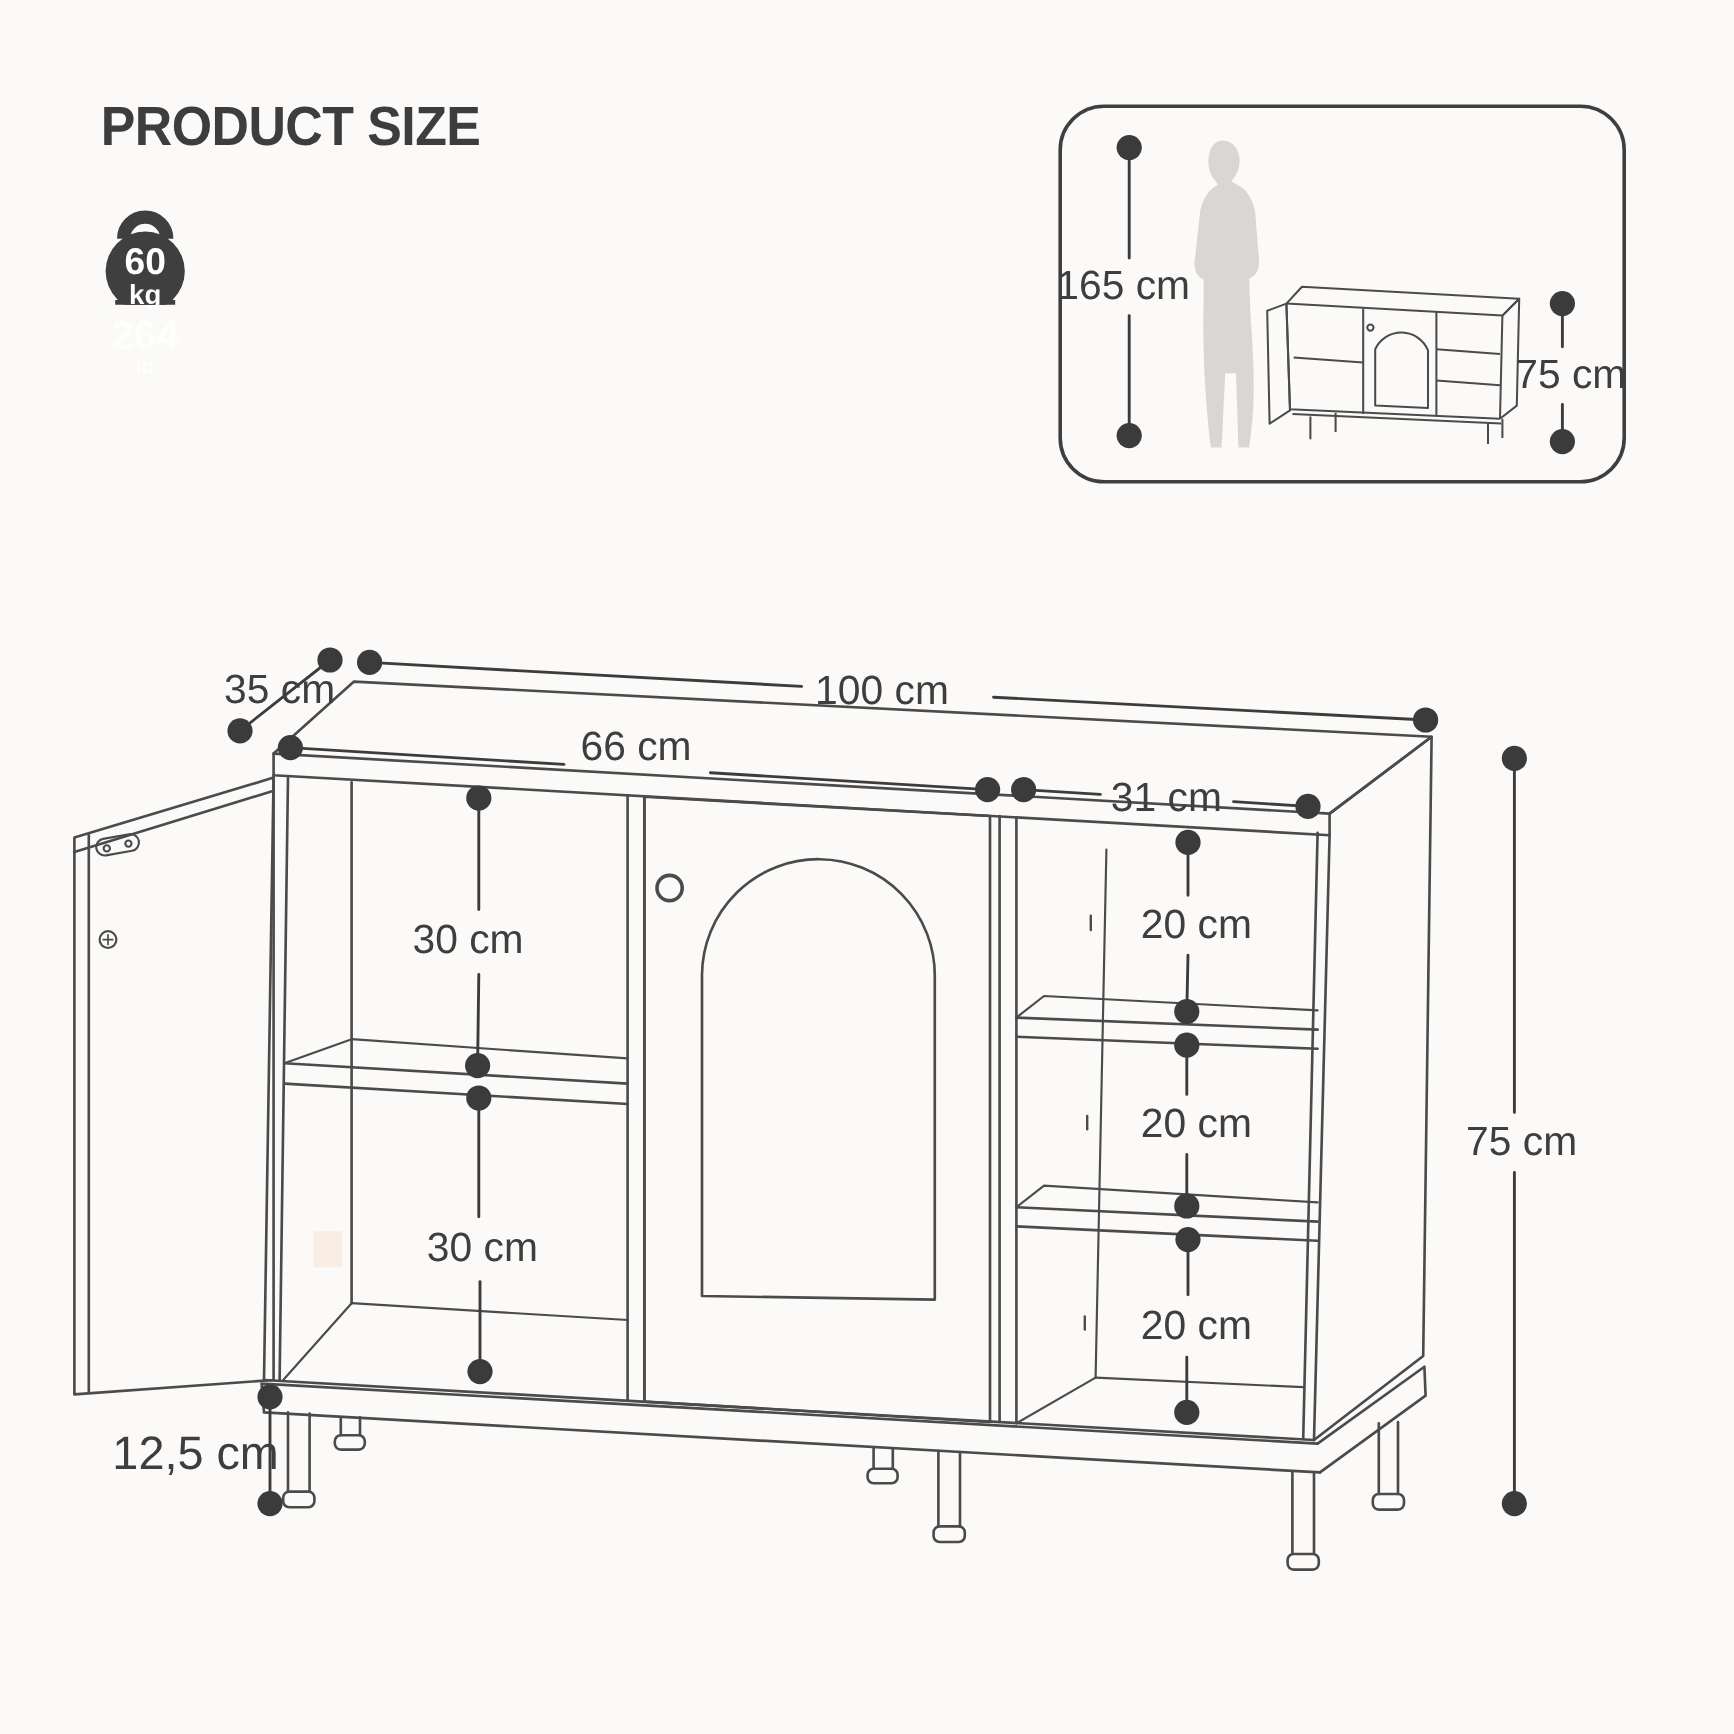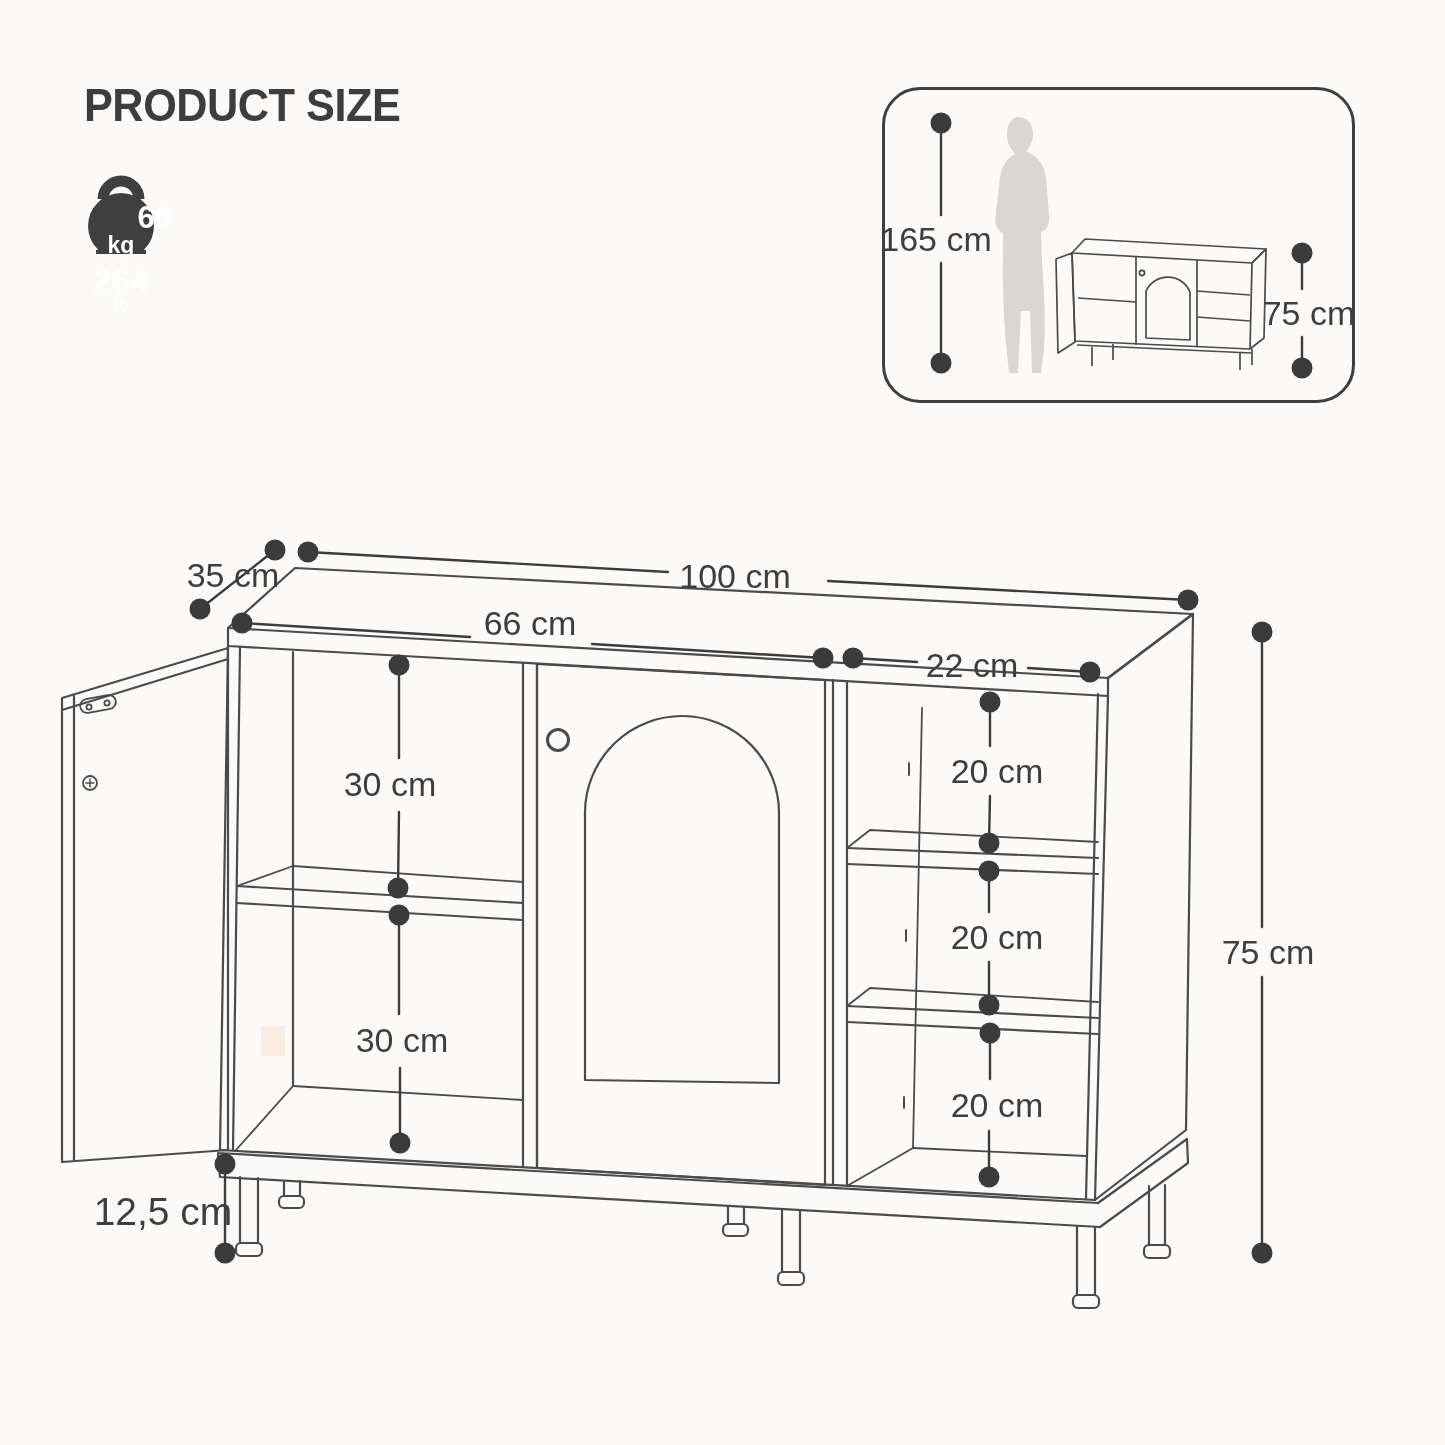--- a/index.html
+++ b/index.html
@@ -15,21 +15,21 @@
   #page-title{
     position:absolute;left:84px;top:78px;
     font-size:46px;font-weight:900;letter-spacing:-0.5px;
     color:#3d3d3d;
     transform:scaleX(0.94);transform-origin:left center;
     white-space:nowrap;
   }
   
   #weight-badge{position:absolute;left:70px;top:160px;width:110px;height:110px;}
   #weight-badge .kg-num{
-    position:absolute;left:0;top:40px;width:102px;text-align:right;
+    position:absolute;left:0;top:40px;width:102px;text-align:center;
     font-size:31px;font-weight:700;color:#ffffff;
   }
   #weight-badge .kg-unit{
     position:absolute;left:0;top:72px;width:102px;text-align:center;
     font-size:23px;font-weight:700;color:#ffffff;
   }
   
   #weight-lb{
     position:absolute;left:70px;top:263px;width:102px;text-align:center;
     color:#ffffff;opacity:0.85;
@@ -247,21 +247,21 @@
     <div class="lb-unit">lb</div>
   </div>
 
   <div id="scale-box"></div>
   <div class="dim-label" id="dbox165">165 cm</div>
   <div class="dim-label" id="dbox75">75 cm</div>
 
   <div class="dim-label" id="d35">35 cm</div>
   <div class="dim-label" id="d100">100 cm</div>
   <div class="dim-label" id="d66">66 cm</div>
-  <div class="dim-label" id="d31">22 cm</div>
+  <div class="dim-label" id="d31">31 cm</div>
   <div class="dim-label" id="d30a">30 cm</div>
   <div class="dim-label" id="d30b">30 cm</div>
   <div class="dim-label" id="d20a">20 cm</div>
   <div class="dim-label" id="d20b">20 cm</div>
   <div class="dim-label" id="d20c">20 cm</div>
   <div class="dim-label" id="d75">75 cm</div>
   <div class="dim-label small" id="d125">12,5 cm</div>
 
 </div>
 

